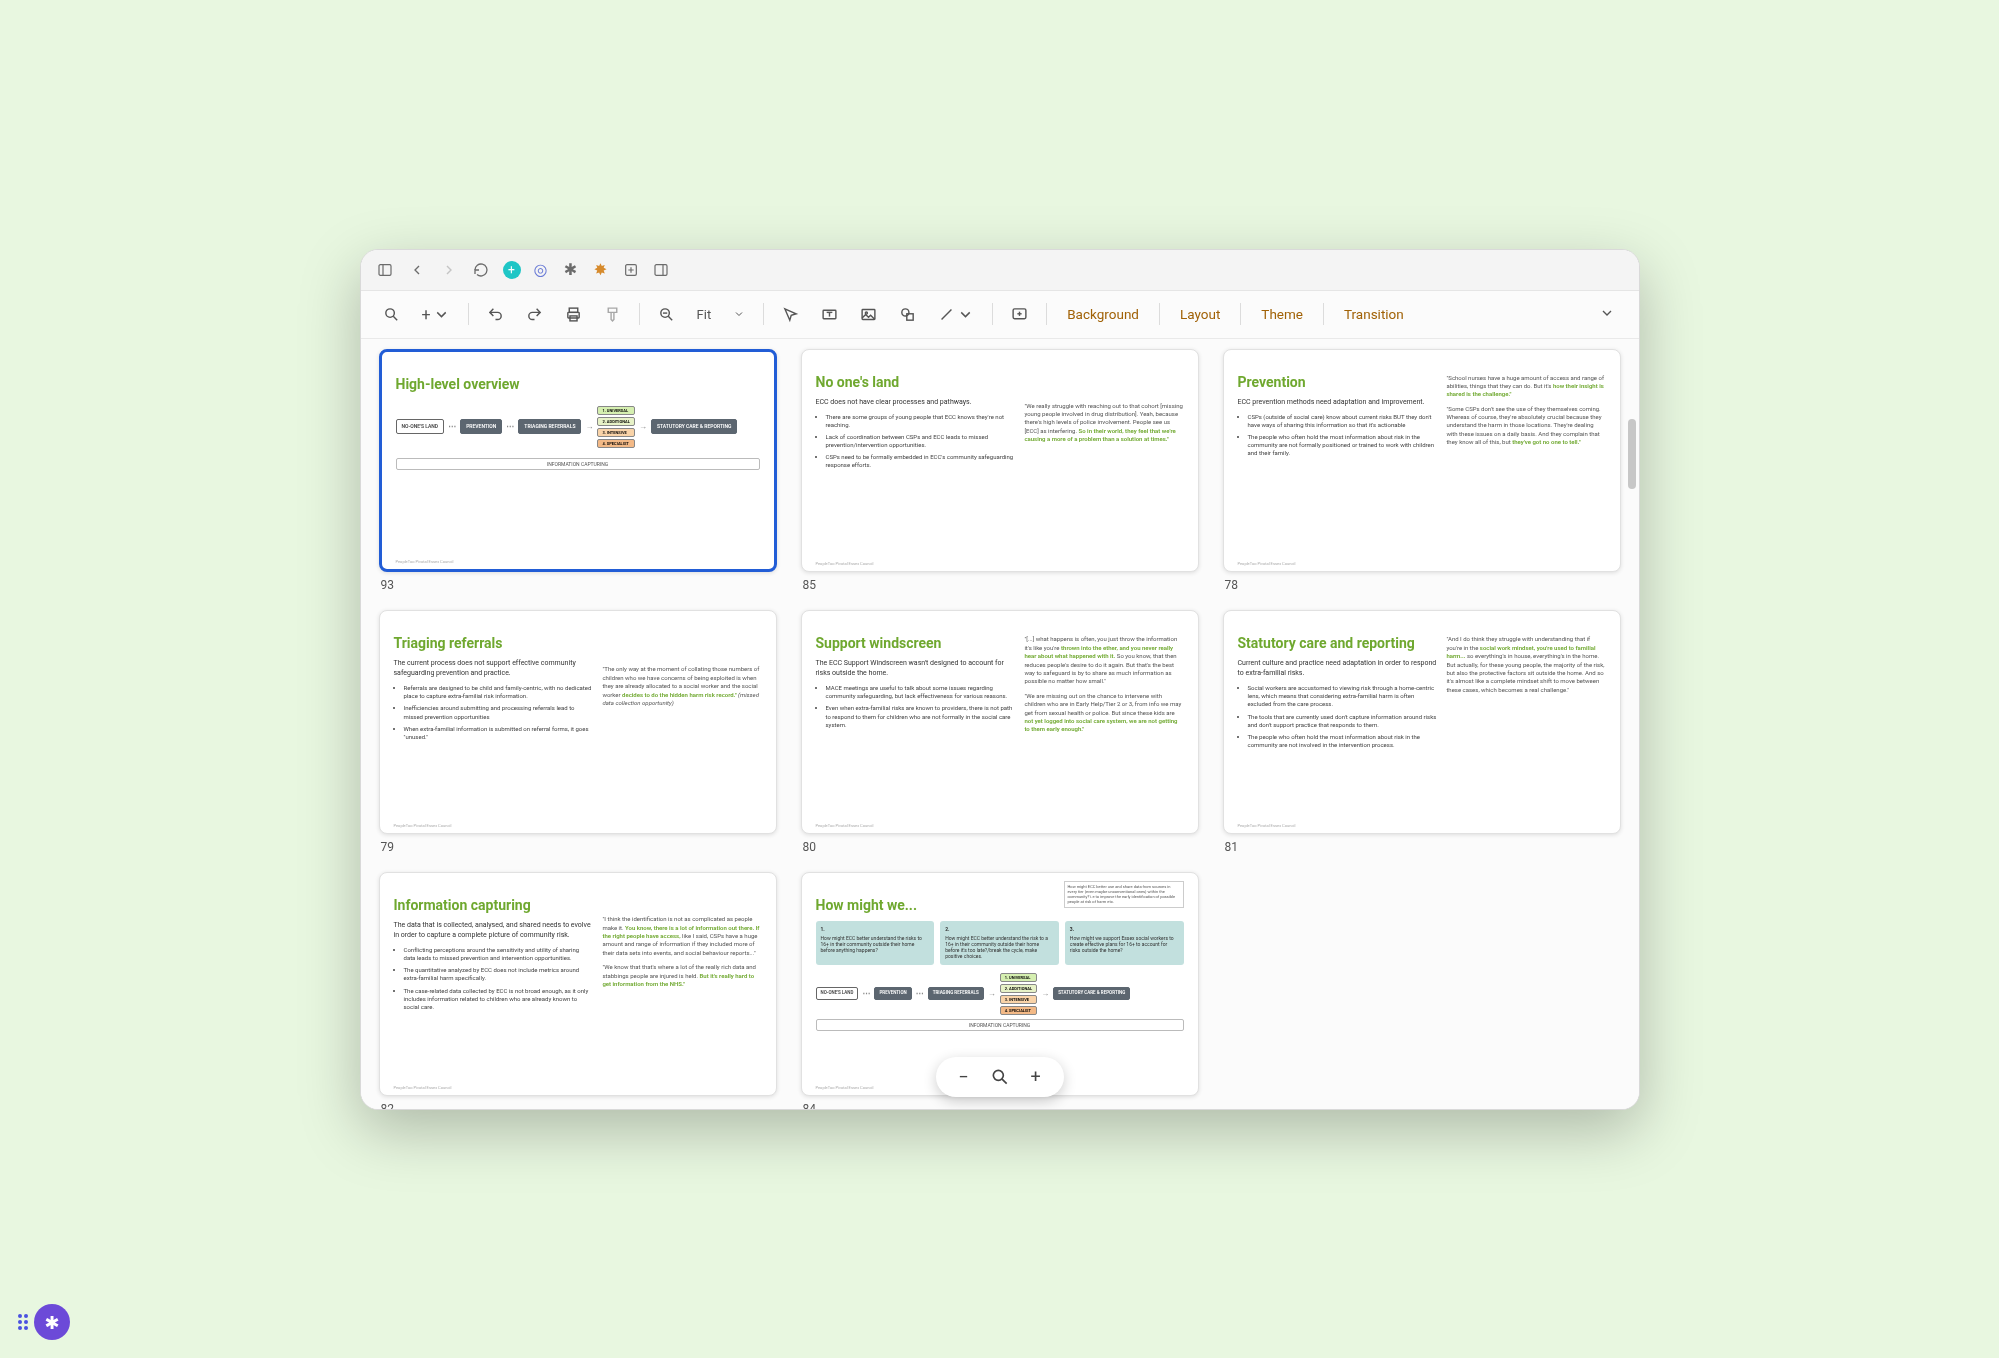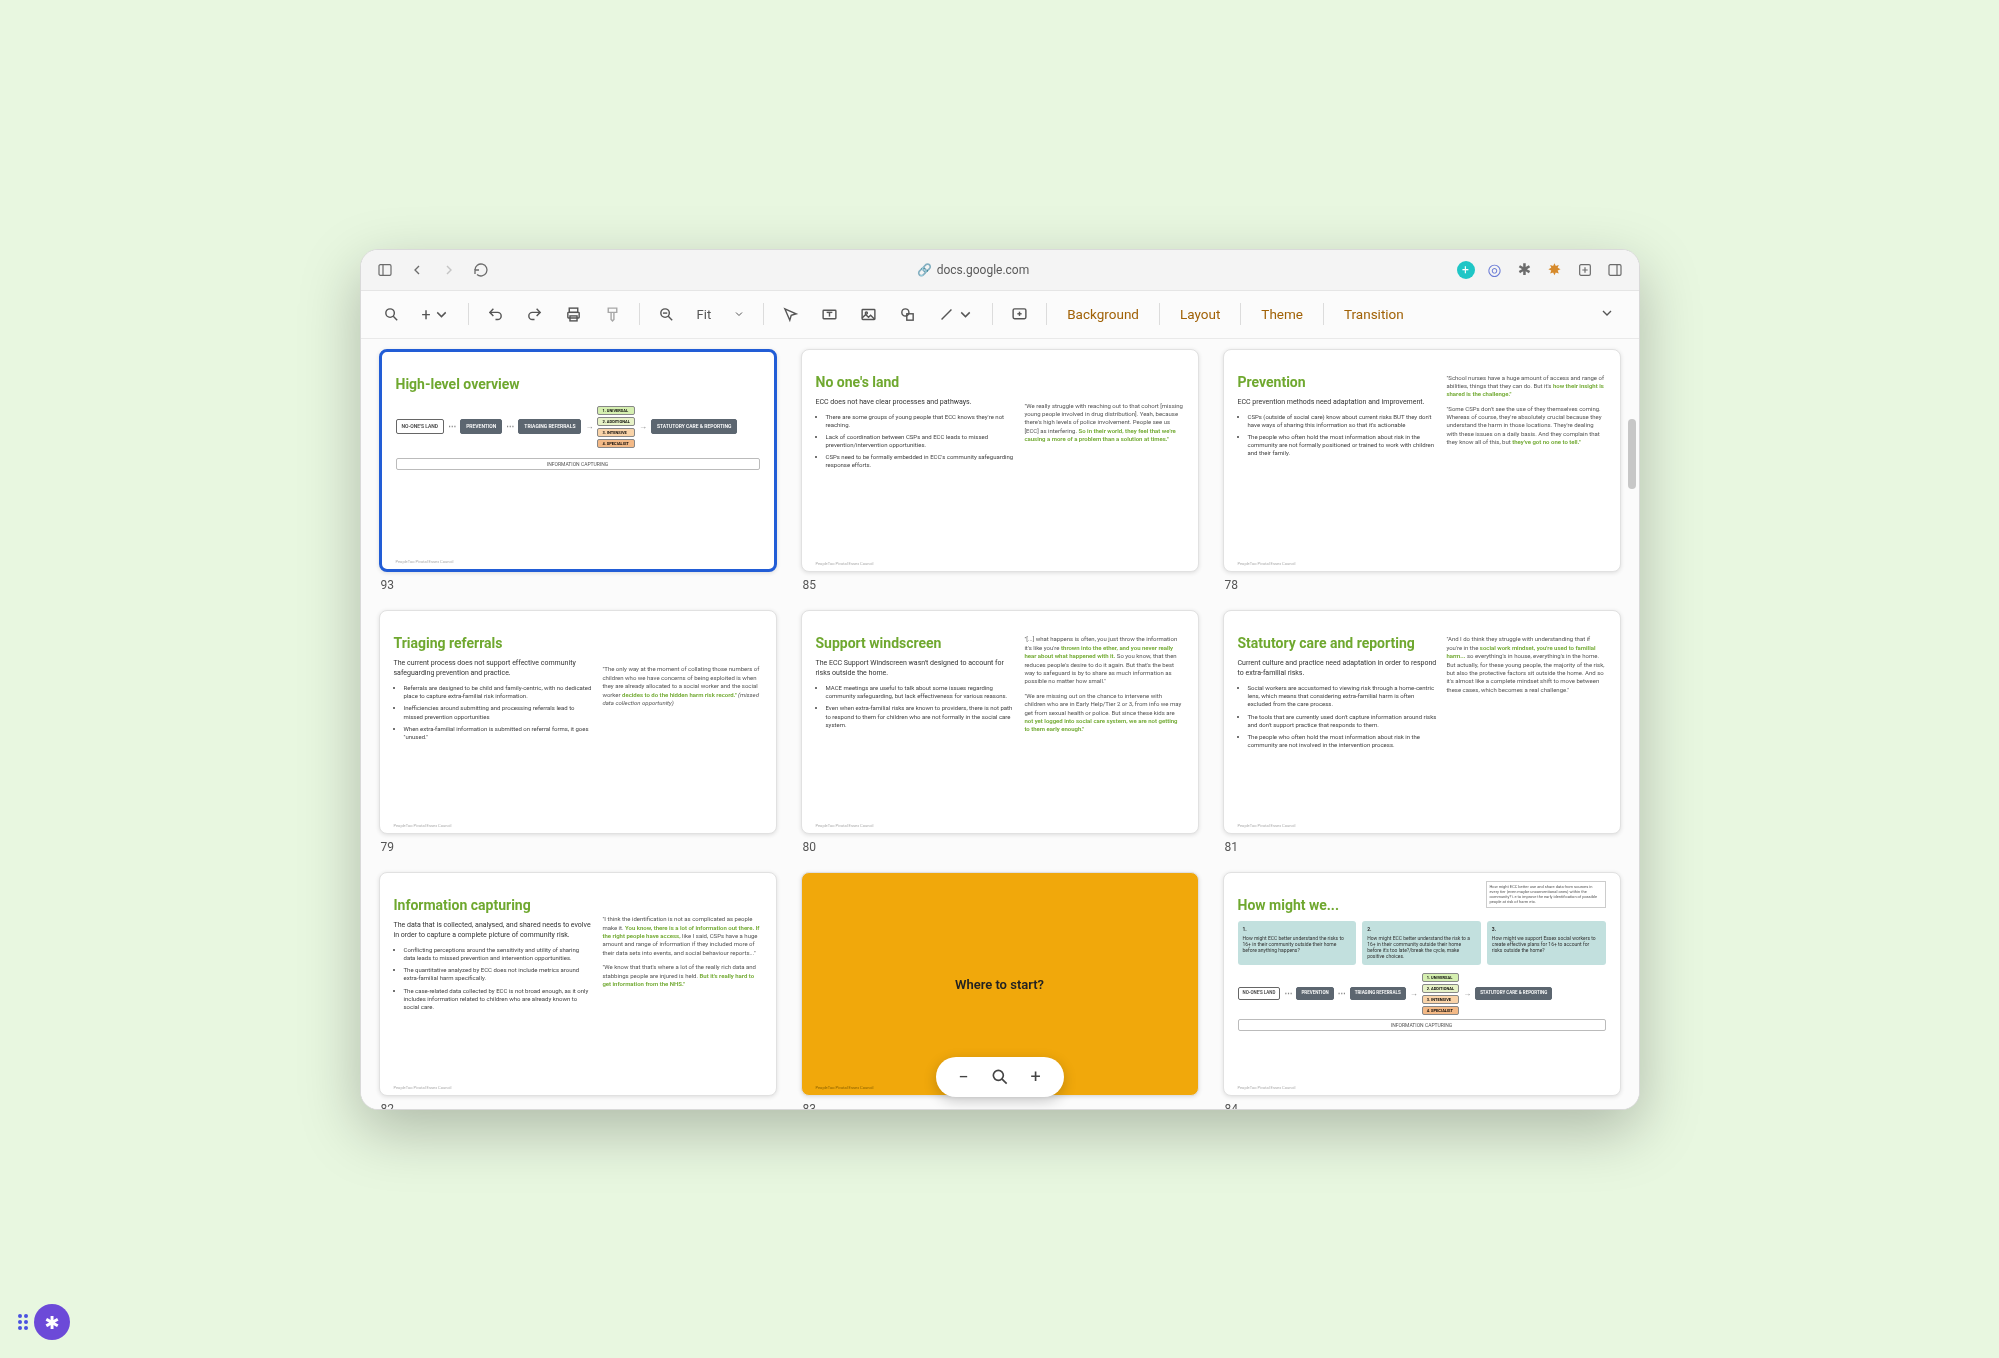--- a/index.html
+++ b/index.html
@@ -85,21 +85,20 @@
         <svg viewBox="0 0 24 24" fill="none" stroke="currentColor" stroke-width="2">
           <polyline points="9 18 15 12 9 6"></polyline>
         </svg>
       </div>
     <div class="icn">
         <svg viewBox="0 0 24 24" fill="none" stroke="currentColor" stroke-width="2">
           <path d="M3 12a9 9 0 1 1 3 6.7"></path>
           <polyline points="3 18 3 12 9 12"></polyline>
         </svg>
       </div>
-    <div class="url"><span style="margin-right:4px">🔗</span><span>docs.google.com</span></div>
     <div class="right">
       <div class="badge-dot">+</div>
       <div class="icn" style="color:#6a7bd6">◎</div>
       <div class="icn">✱</div>
       <div class="icn" style="color:#d68a2c">✸</div>
       <div class="icn">
           <svg viewBox="0 0 24 24" fill="none" stroke="currentColor" stroke-width="1.8">
             <rect x="4" y="4" width="16" height="16" rx="2"></rect>
             <path d="M12 8v8M8 12h8"></path>
           </svg>
@@ -387,27 +386,20 @@
               <div class="s-q"><span>"I think the identification is not as complicated as people make it. </span><span class="em">You know, there is a lot of information out there. If the right people have access,</span><span> like I said, CSPs have a huge amount and range of information if they included more of their data sets into events, and social behaviour reports..."</span></div>
               <div class="s-q"><span>"We know that that's where a lot of the really rich data and stabbings people are injured is held. </span><span class="em">But it's really hard to get information from the NHS."</span></div>
             </div>
           </div>
               <div class="foot">PeopleToo   Pivotal   Essex Council</div>
             </div>
         </div>
         <div class="num">82</div>
       </div>
 
-      <div class="slide-wrap">
-        <div class="slide divider-slide">
-          <div class="divider-title">Where to start?</div>
-          <div class="foot" style="left:14px;color:#8a6100">PeopleToo   Pivotal   Essex Council</div>
-        </div>
-        <div class="num">83</div>
-      </div>
 
       <div class="slide-wrap">
         <div class="slide">
           <div class="s-pad">
             <div class="s-title">How might we...</div>
             <div class="s84-note">How might ECC better use and share data from sources in every tier (even maybe unconventional ones) within the community? i.e to improve the early identification of possible people at risk of harm etc.</div>
             <div class="s84-cols">
               <div class="s84-card">
                   <div class="n">1.</div>
                   <div>How might ECC better understand the risks to 16+ in their community outside their home before anything happens?</div>

